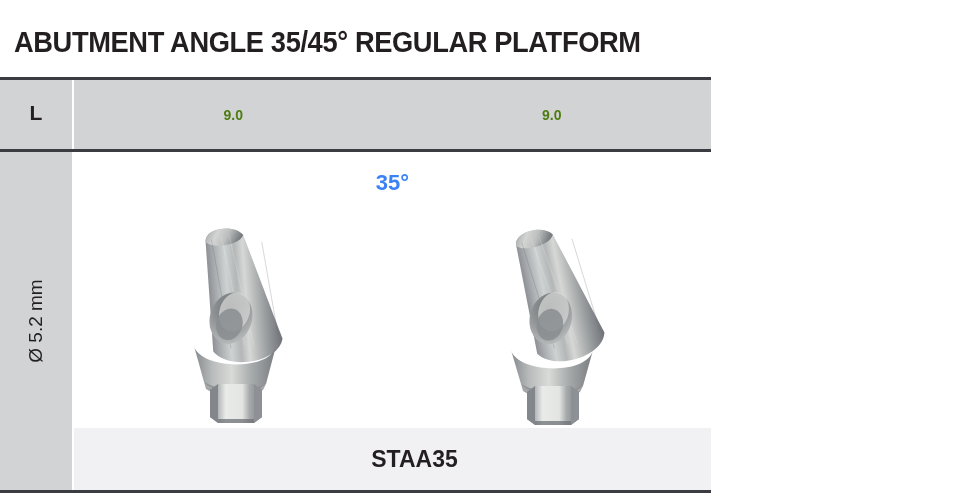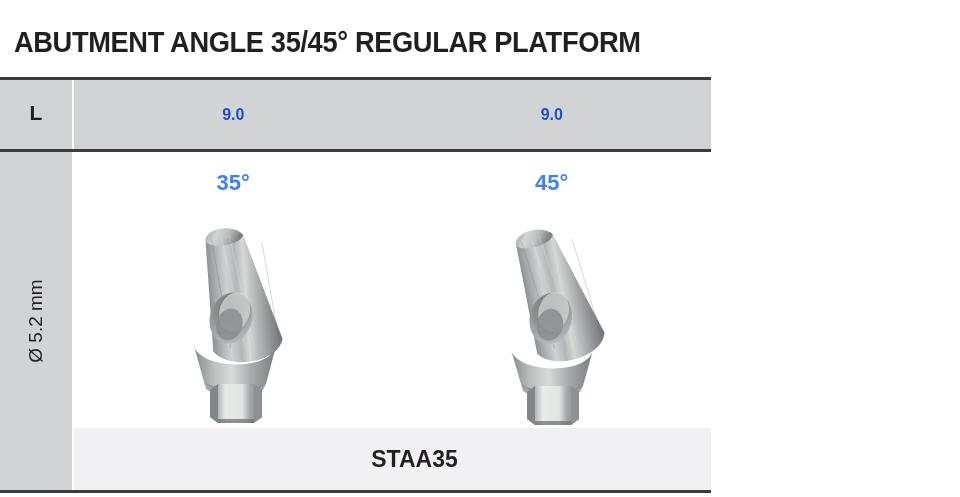--- a/index.html
+++ b/index.html
@@ -115,23 +115,23 @@
     top: 3px;
     width: 637px;
     height: 69px;
     display: flex;
   }
   .header-cells > div {
     flex: 1;
     display: flex;
     align-items: center;
     justify-content: center;
-    font-size: 16px;
-    font-weight: bold;
-    color: #1d4ed8;
+    font-size: 14px;
+    font-weight: bold;
+    color: #4d7c0f;
   }
 
   
   .body-area {
     position: absolute;
     left: 74px;
     top: 75px;
     width: 637px;
     height: 338px;
     background: #ffffff;
@@ -223,21 +223,20 @@
       <div>9.0</div>
       <div>9.0</div>
     </div>
 
     <div class="rule rule-header"></div>
 
     <div class="body-area">
 
       <div class="angle-row">
         <div>35°</div>
-        <div>45°</div>
       </div>
 
       <div class="image-row">
 
         <div class="image-cell">
           <svg class="abutment" viewBox="0 0 170 214">
             <defs>
               <linearGradient id="bodyA" x1="0" y1="0" x2="1" y2="0">
                 <stop offset="0%" stop-color="#8d9094"></stop>
                 <stop offset="10%" stop-color="#a9acaf"></stop>

